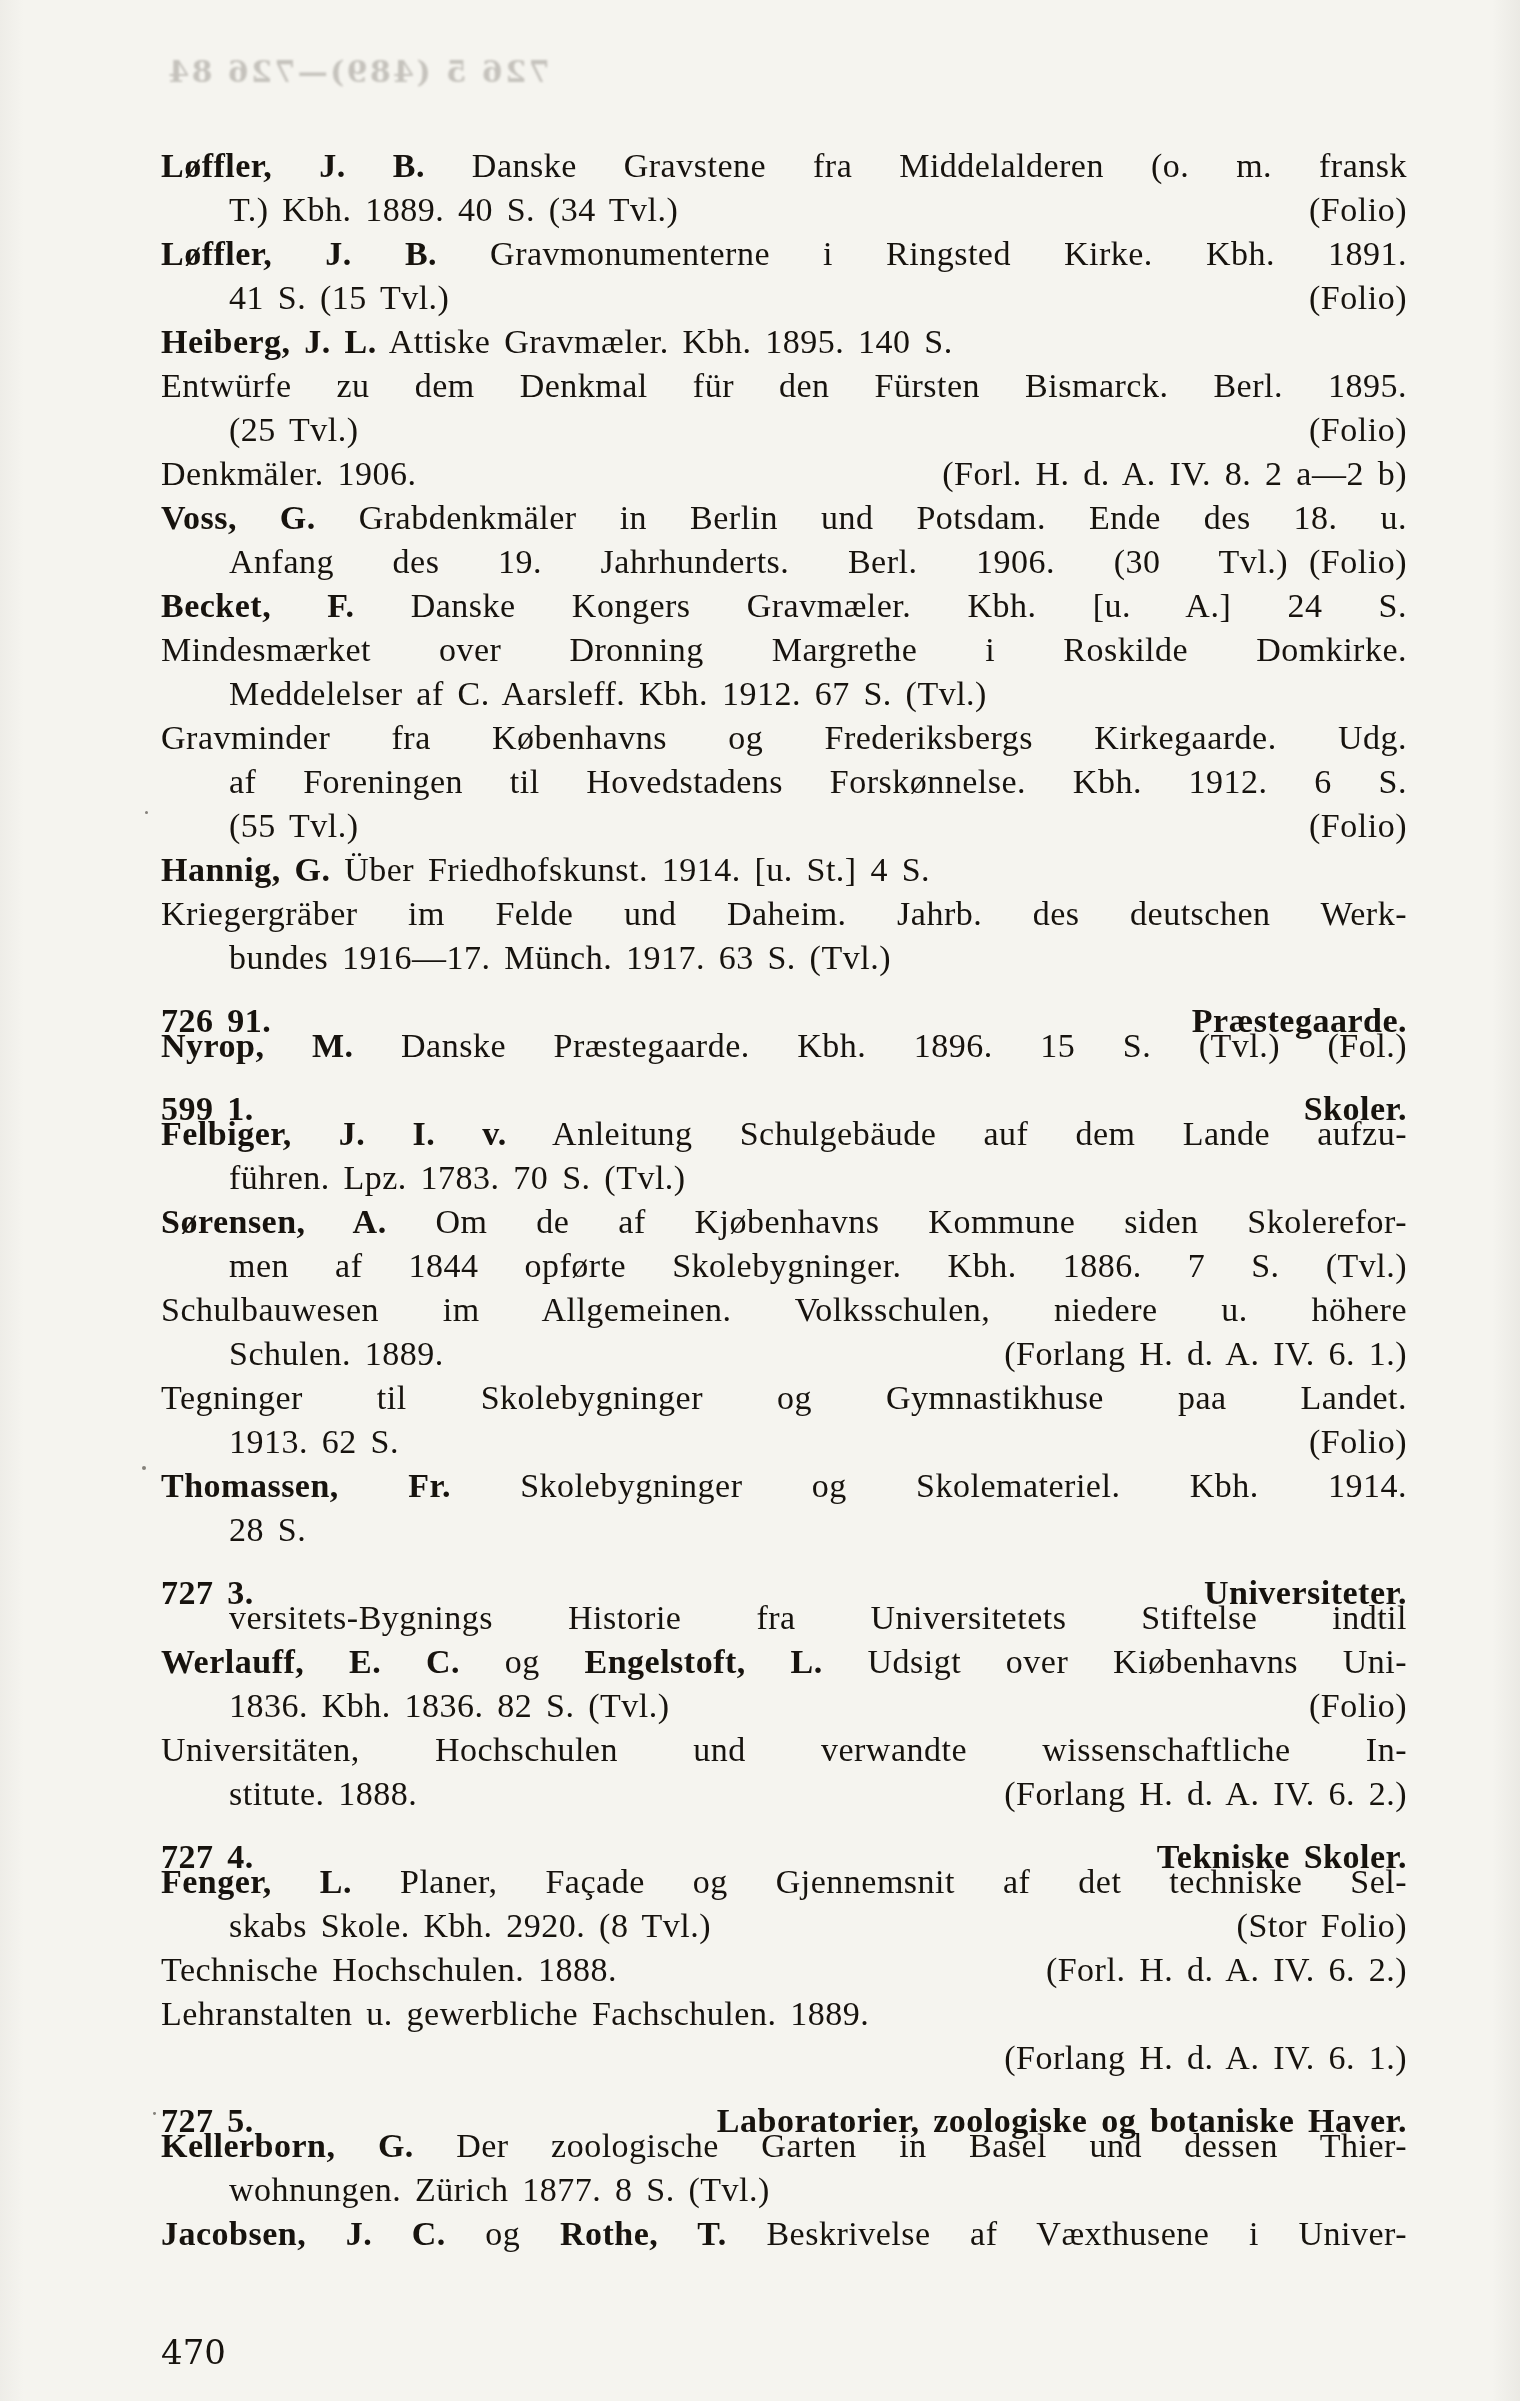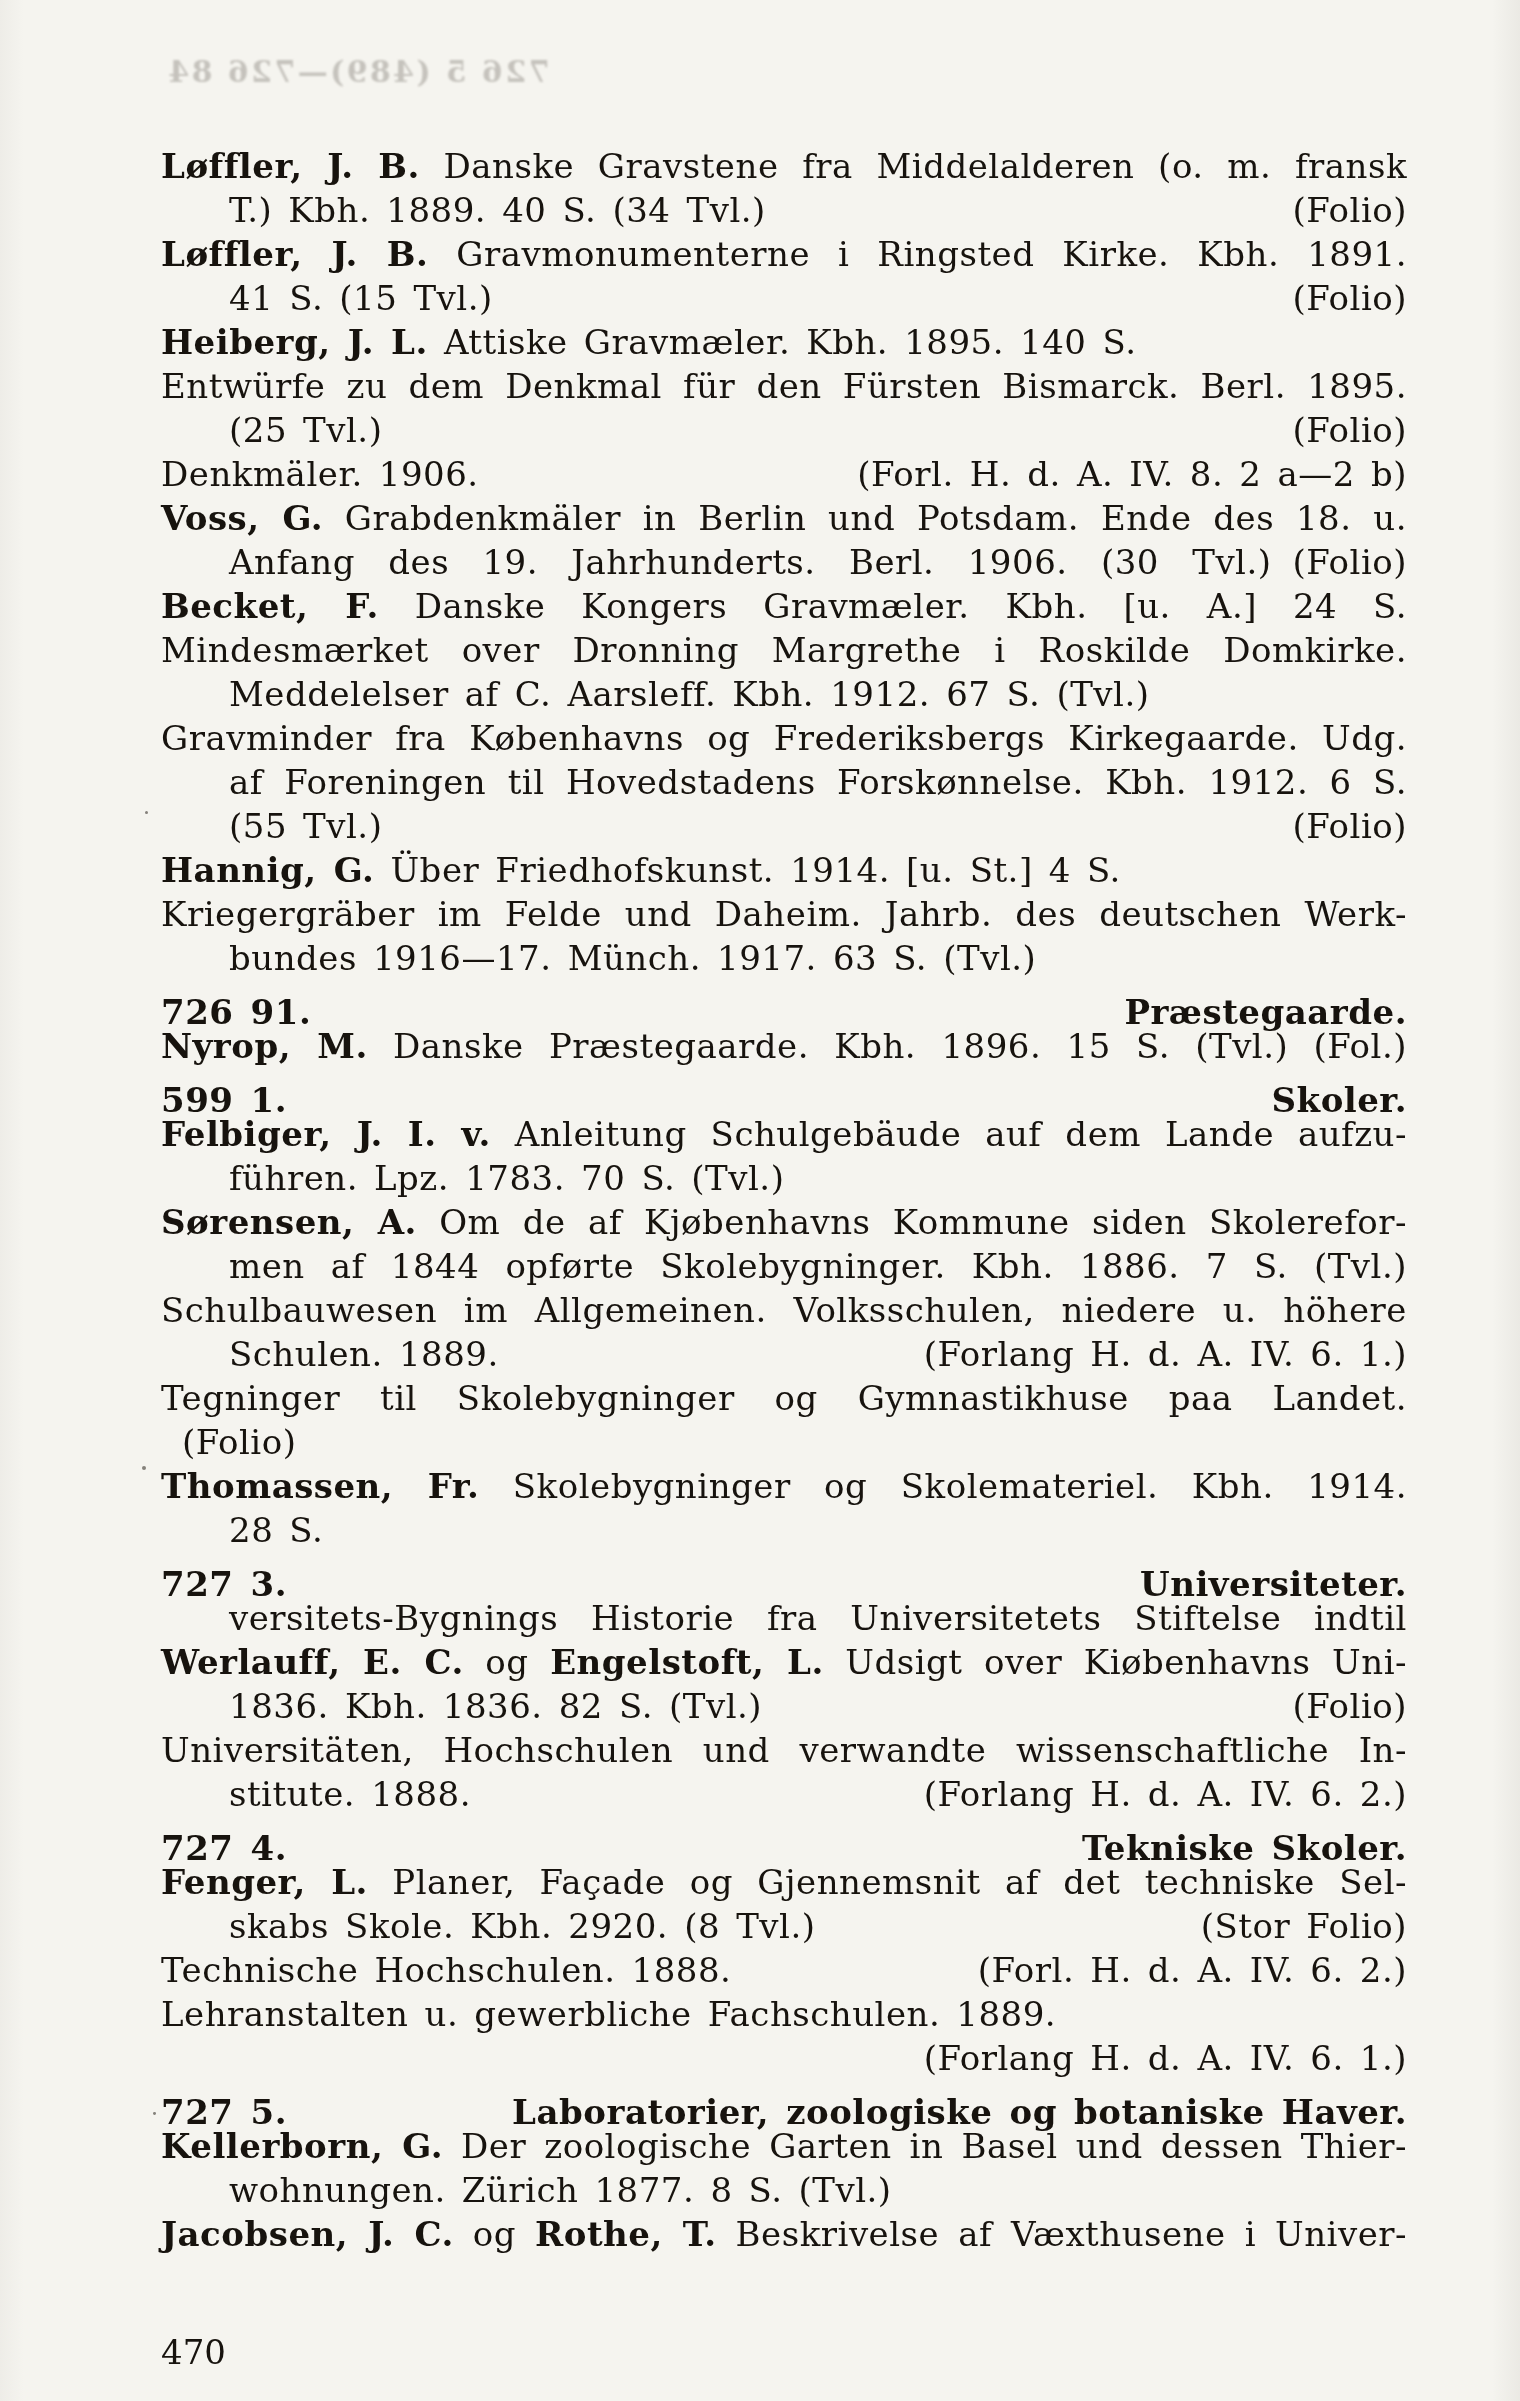--- a/index.html
+++ b/index.html
@@ -37,22 +37,23 @@
     left: 161px; top: 144px;
     width: 1246px;
     font-size: 34px;
     line-height: 44px;
     letter-spacing: 0.5px;
     word-spacing: 0.14em;
   }
   .line {
     display: flex;
     height: 44px;
-    align-items: center;
+    align-items: flex-start;
     white-space: normal;
+    font-family: Liberation Serif, serif;
   }
   .seg { flex: 1 1 auto; min-width: 0; }
   .seg.j { text-align: justify; text-align-last: justify; }
   .indent .seg { padding-left: 68px; }
   .right { white-space: nowrap; margin-left: 21px; }
   .b { font-weight: bold; }
   .heading .seg, .heading .right { font-weight: bold; margin-top: 19px; }
   .page-number-row {
     position: absolute;
     left: 161px; top: 2330px;
@@ -165,20 +166,21 @@
       <span class="seg j"><span>Schulbauwesen im Allgemeinen. Volksschulen, niedere u. höhere</span></span>
     </div>
     <div class="line indent">
       <span class="seg"><span>Schulen. 1889.</span></span>
       <span class="right">(Forlang H. d. A. IV. 6. 1.)</span>
     </div>
     <div class="line">
       <span class="seg j"><span>Tegninger til Skolebygninger og Gymnastikhuse paa Landet.</span></span>
     </div>
     <div class="line indent">
+      <span class="seg"><span>1913. 62 S.</span></span>
       <span class="right">(Folio)</span>
     </div>
     <div class="line">
       <span class="seg j"><span class="b">Thomassen, Fr.</span><span> Skolebygninger og Skolemateriel. Kbh. 1914.</span></span>
     </div>
     <div class="line indent">
       <span class="seg"><span>28 S.</span></span>
     </div>
     <div class="line heading">
       <span class="seg"><span class="b">727 3.</span></span>

